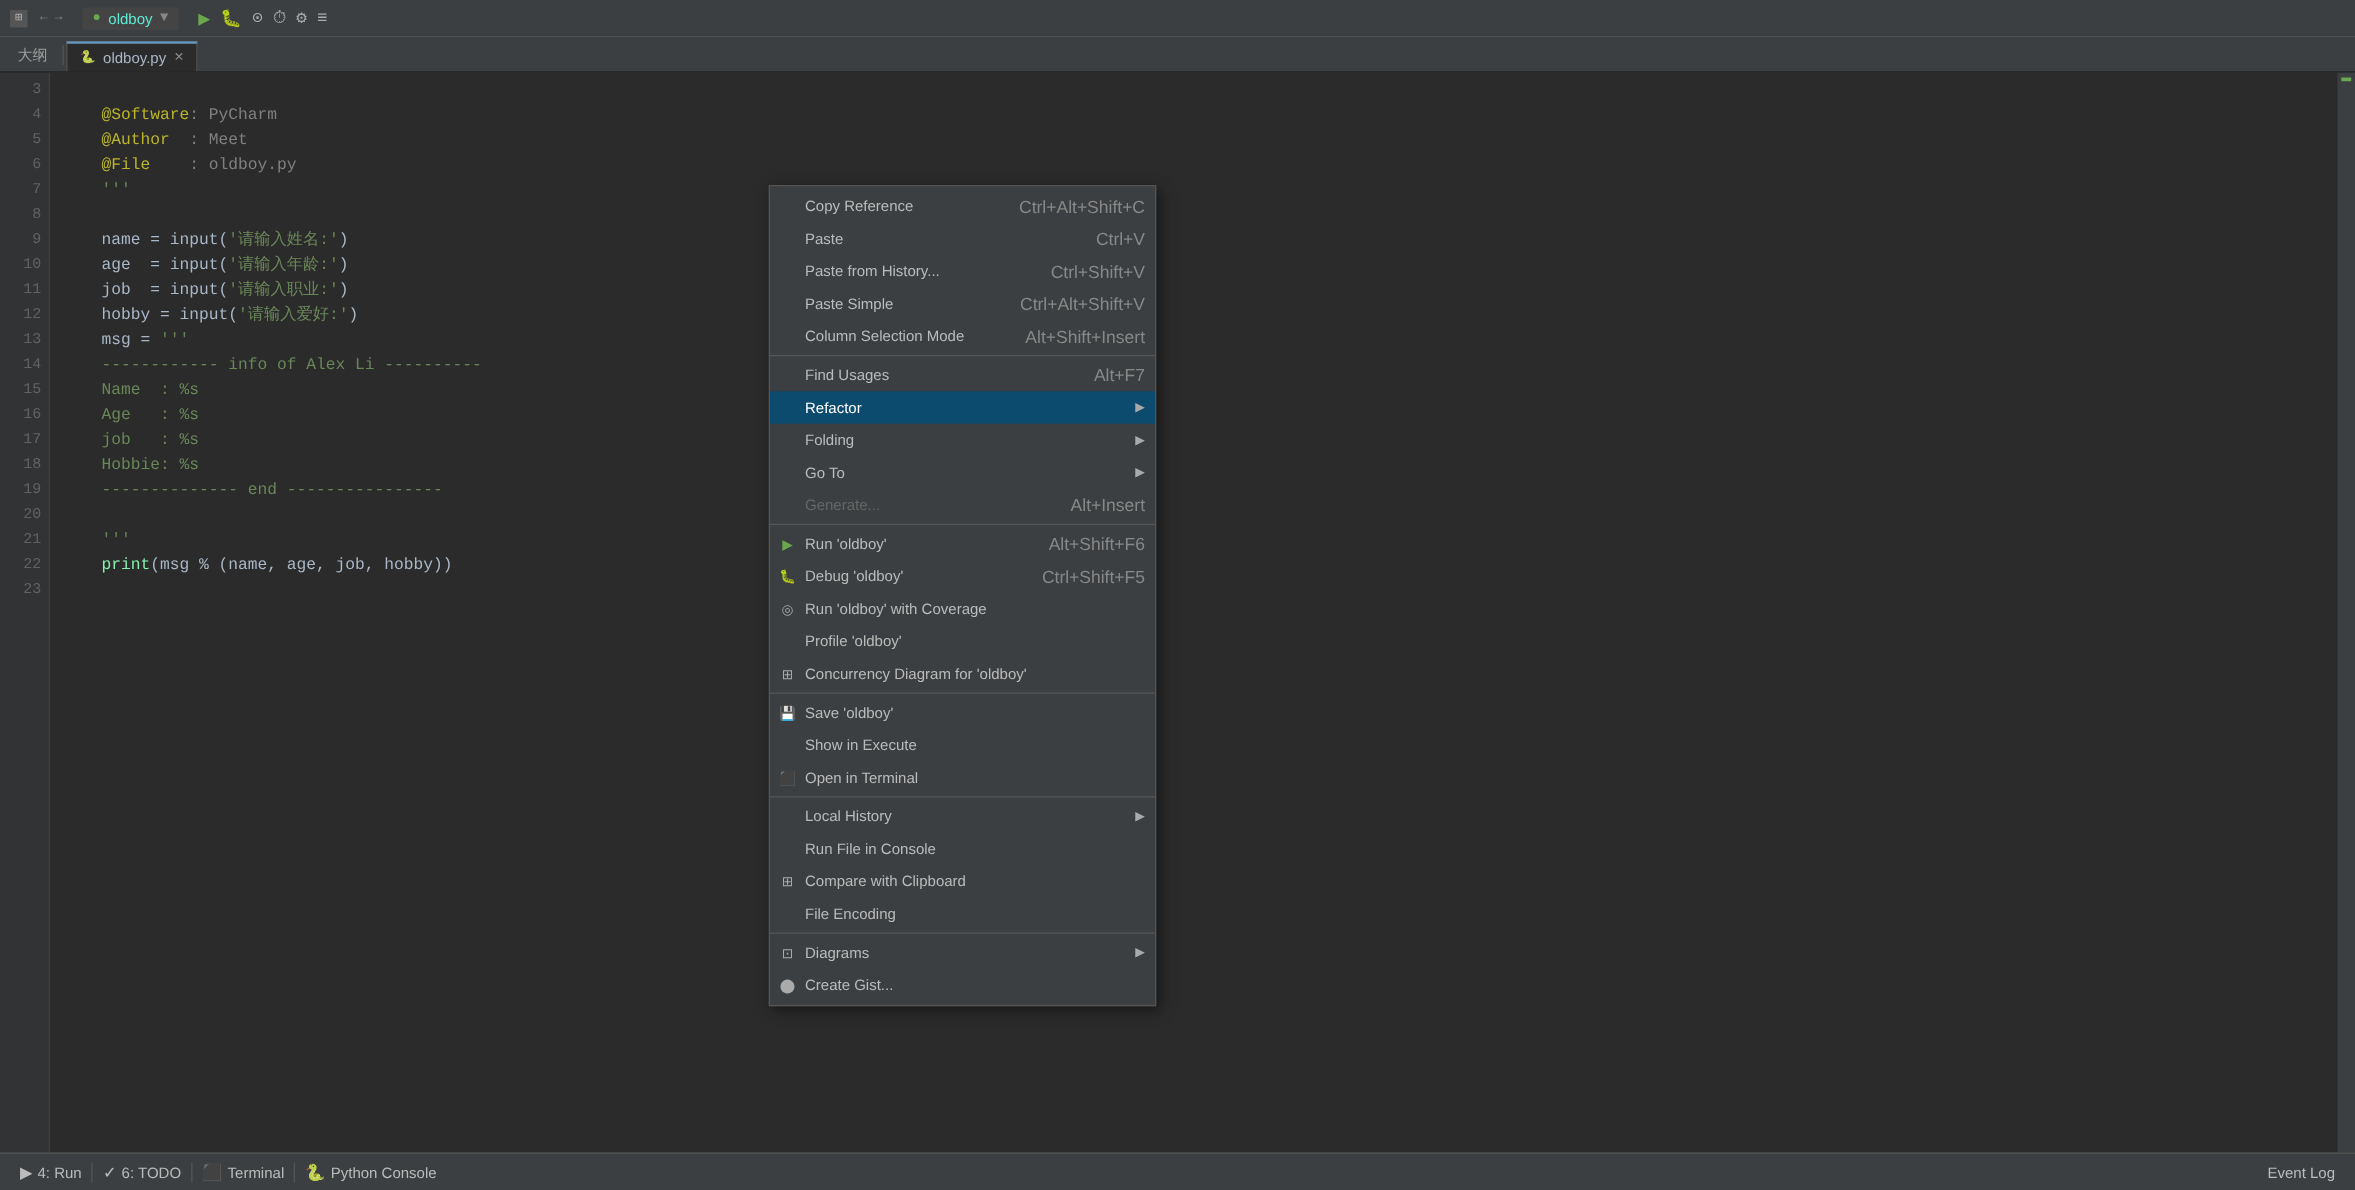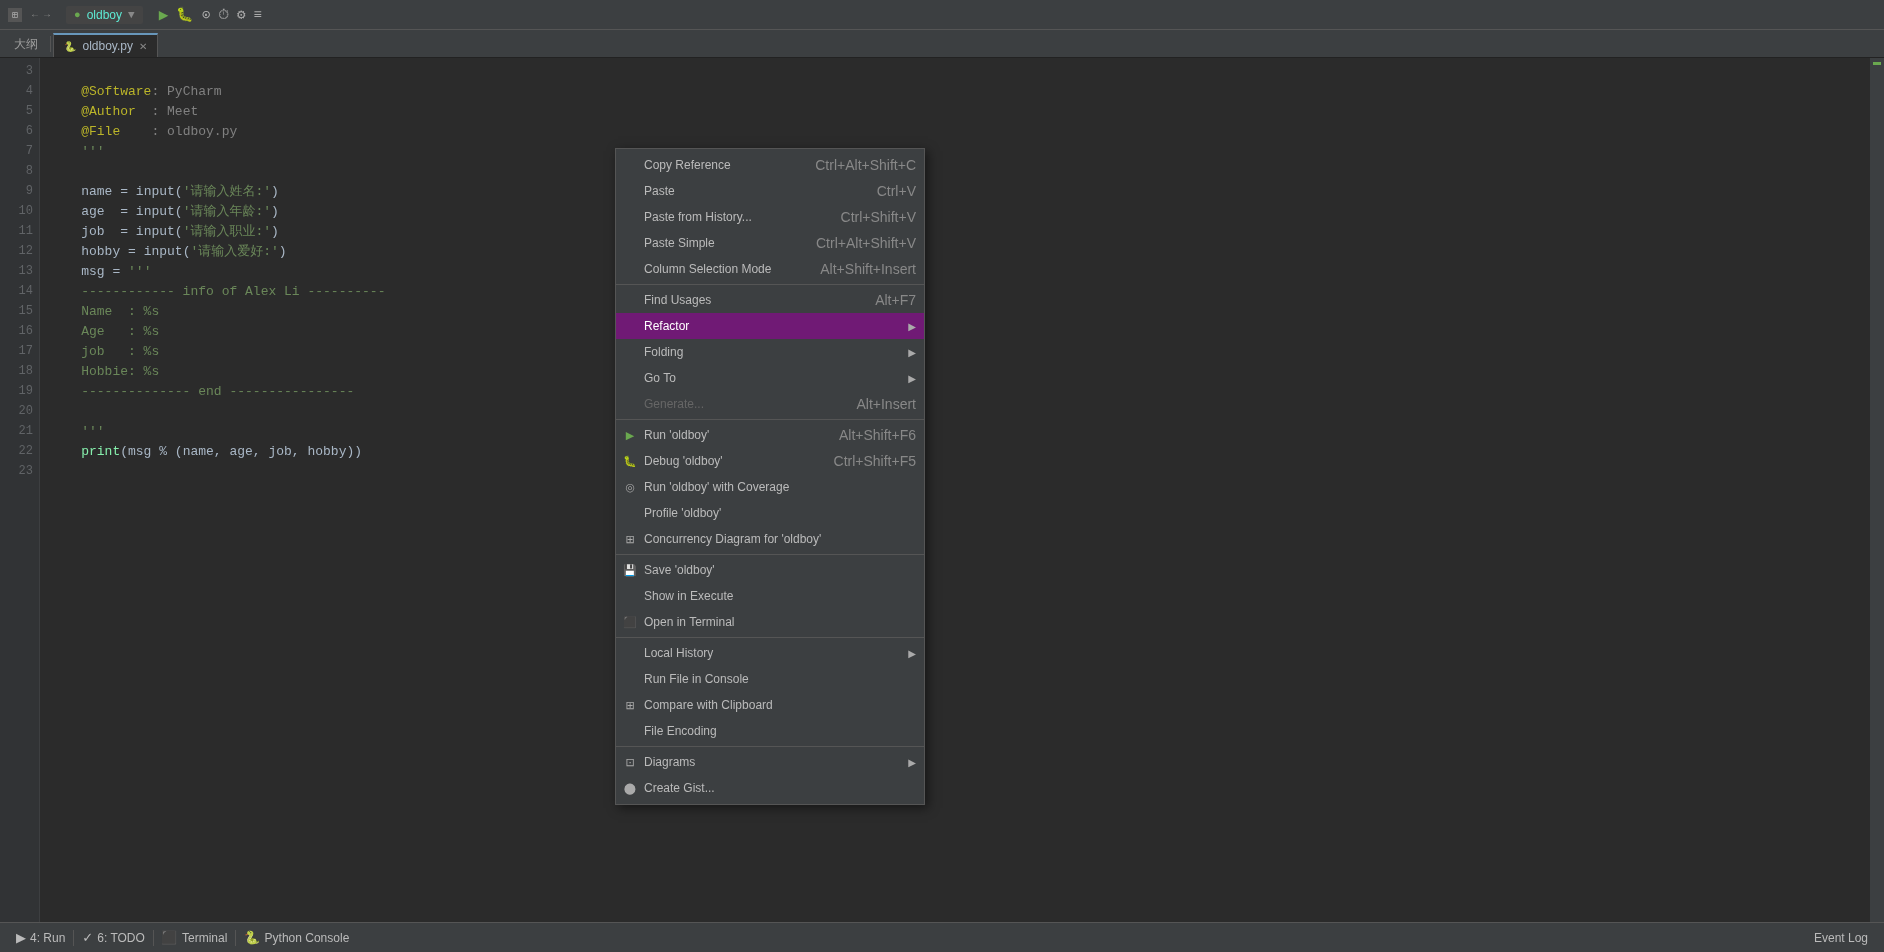--- a/index.html
+++ b/index.html
@@ -166,21 +166,21 @@
       padding: 0 8px 0 28px;
       cursor: pointer;
       position: relative;
       white-space: nowrap;
       font-family: sans-serif;
       font-size: 12px;
       color: #bbb;
       text-align: center;
     }
     .menu-item.highlighted {
-      background: #701a75;
+      background: #0c4a6e;
       color: #fff;
     }
     .menu-item.disabled { color: #666; cursor: default; }
     .menu-item .shortcut {
       margin-left: auto;
       color: #888;
       font-size: 14px;
       padding-left: 20px;
     }
     .menu-item .arrow {

